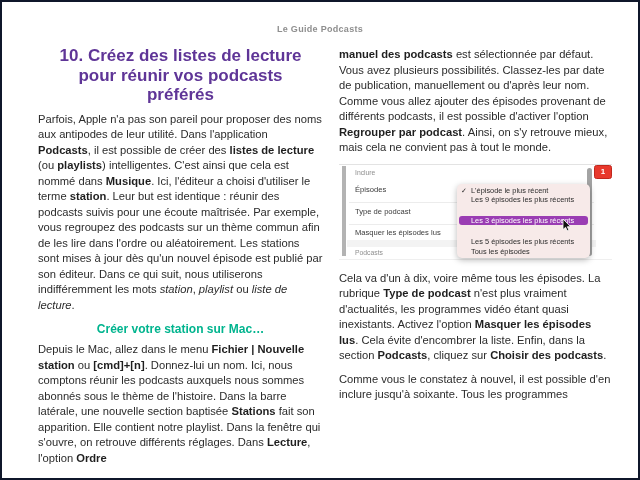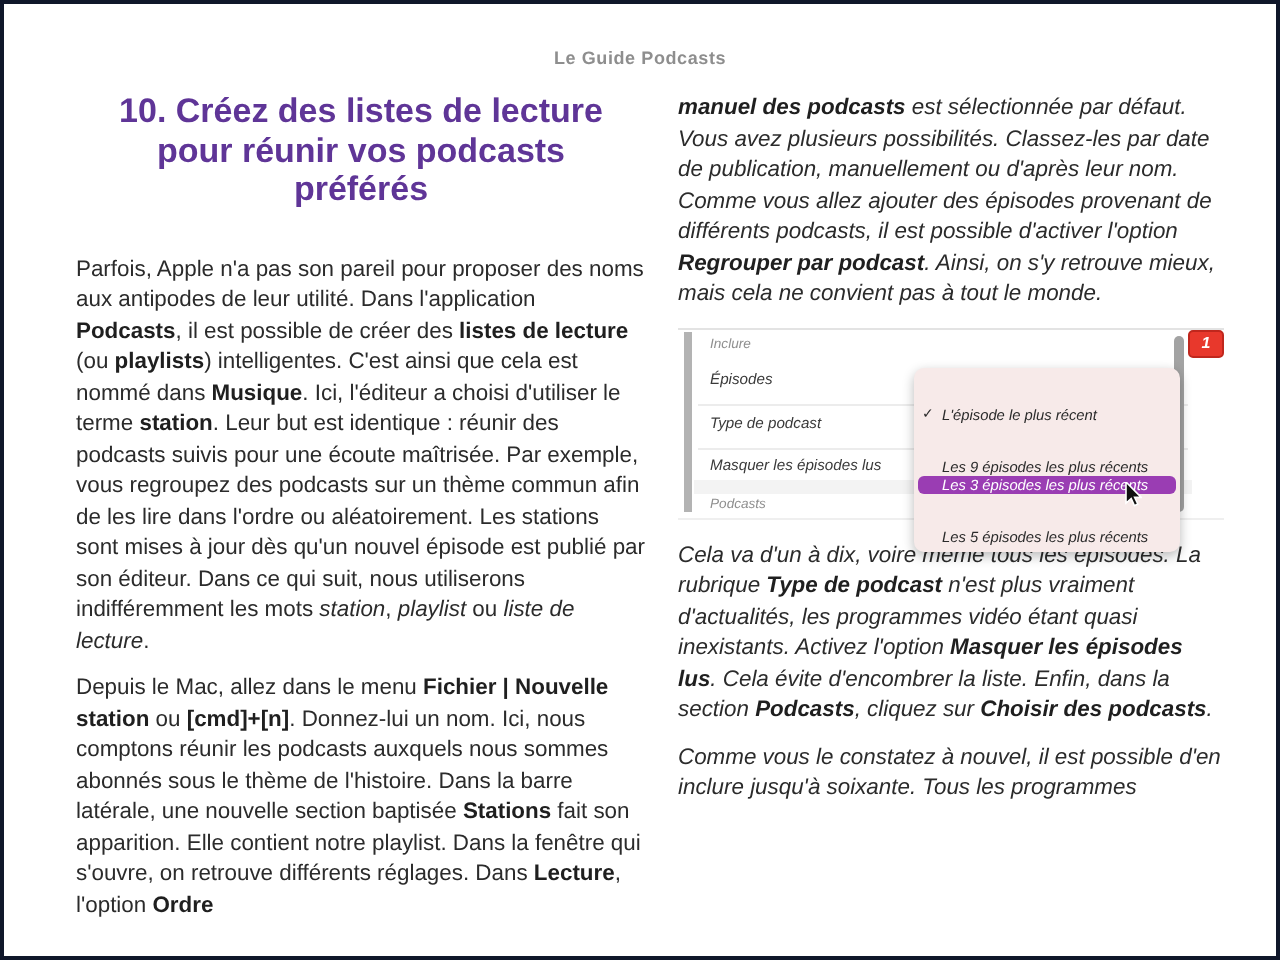--- a/index.html
+++ b/index.html
@@ -9,24 +9,24 @@
     font-family:"Liberation Sans","DejaVu Sans",sans-serif;
     color:#2b2b2b;
   }
   .header{
     text-align:center;margin-top:22px;font-size:9px;font-weight:bold;
     color:#8e8e8e;letter-spacing:.3px;
   }
   .content{display:flex;padding:8px 26px 0 36px;gap:16px;}
   .col{min-width:0;}
   .col.left{width:285px;flex:none;}
-  .col.right{flex:1;font-style:italic;}
+  .col.right{flex:1;}
   .title{
     font-size:17px;line-height:19.5px;font-weight:bold;color:#5f3597;
-    text-align:center;margin:4px 0 23px;padding:0 12px;
+    text-align:center;margin:4px 0 7px;padding:0 12px;
   }
   p{font-size:11.2px;line-height:15.5px;margin:0 0 8px;}
   p b{font-weight:bold;color:#1f1f1f;}
   .subheading{
     font-size:12px;font-weight:bold;color:#00b48e;text-align:center;
     margin:9px 0 6px;
   }
   .col.right{padding-top:5px;}
 
   
@@ -49,40 +49,41 @@
   .shot .toggle-knob{
     position:absolute;right:25px;top:59px;width:8px;height:8px;border-radius:50%;
     background:#fff;border:1.6px solid #9a3db3;
   }
   .menu{
     position:absolute;left:118px;top:19px;width:133px;background:#f7eae9;
     border-radius:5px;box-shadow:0 2px 6px rgba(0,0,0,.28);padding:2px 0;z-index:5;
   }
   .menu-item{
     position:relative;height:9.3px;line-height:9.3px;font-size:7.4px;
-    color:#2b2b2b;padding-left:14px;white-space:nowrap;margin-top:17px;
+    color:#2b2b2b;padding-left:14px;white-space:nowrap;
   }
   .menu-item .check{position:absolute;left:4px;top:0;font-size:7px;}
   .menu-item.highlight{
-    background:#9a3db3;color:#ffffff;border-radius:3px;margin:0 2px;
+    background:#9a3db3;color:#ffffff;border-radius:3px;margin:12px 2px;
     padding-left:12px;
   }
   .cursor{position:absolute;left:103px;top:3px;z-index:6;}
 </style>
 </head>
 <body>
 
 <div class="page">
   <div class="header">Le Guide Podcasts</div>
 
   <div class="content">
 
     <div class="col left">
       <h1 class="title">10. Créez des listes de lecture pour réunir vos podcasts préférés</h1>
       <p><span>Parfois, Apple n'a pas son pareil pour proposer des noms aux antipodes de leur utilité. Dans l'application </span><b>Podcasts</b><span>, il est possible de créer des </span><b>listes de lecture</b><span> (ou </span><b>playlists</b><span>) intelligentes. C'est ainsi que cela est nommé dans </span><b>Musique</b><span>. Ici, l'éditeur a choisi d'utiliser le terme </span><b>station</b><span>. Leur but est identique : réunir des podcasts suivis pour une écoute maîtrisée. Par exemple, vous regroupez des podcasts sur un thème commun afin de les lire dans l'ordre ou aléatoirement. Les stations sont mises à jour dès qu'un nouvel épisode est publié par son éditeur. Dans ce qui suit, nous utiliserons indifféremment les mots </span><i>station</i><span>, </span><i>playlist</i><span> ou </span><i>liste de lecture</i><span>.</span></p>
+      <h2 class="subheading">Créer votre station sur Mac…</h2>
       <p><span>Depuis le Mac, allez dans le menu </span><b>Fichier | Nouvelle station</b><span> ou </span><b>[cmd]+[n]</b><span>. Donnez-lui un nom. Ici, nous comptons réunir les podcasts auxquels nous sommes abonnés sous le thème de l'histoire. Dans la barre latérale, une nouvelle section baptisée </span><b>Stations</b><span> fait son apparition. Elle contient notre playlist. Dans la fenêtre qui s'ouvre, on retrouve différents réglages. Dans </span><b>Lecture</b><span>, l'option </span><b>Ordre</b></p>
     </div>
 
     <div class="col right">
       <p><b>manuel des podcasts</b><span> est sélectionnée par défaut. Vous avez plusieurs possibilités. Classez-les par date de publication, manuellement ou d'après leur nom. Comme vous allez ajouter des épisodes provenant de différents podcasts, il est possible d'activer l'option </span><b>Regrouper par podcast</b><span>. Ainsi, on s'y retrouve mieux, mais cela ne convient pas à tout le monde.</span></p>
 
       <div class="shot">
         <div class="strip"></div>
 
         <div class="sec" style="top:4px">Inclure</div>
@@ -106,20 +107,21 @@
             <span class="check">✓</span><span>L'épisode le plus récent</span>
           </div>
           <div class="menu-item"><span>Les 9 épisodes les plus récents</span></div>
           <div class="menu-item highlight">
             <span>Les 3 épisodes les plus récents</span>
             <svg class="cursor" width="9" height="13" viewBox="0 0 9 13">
               <path d="M1,0 L1,10.5 L3.6,8.3 L5.2,11.8 L6.9,11 L5.3,7.7 L8.6,7.7 Z" fill="#111" stroke="#ffffff" stroke-width="0.8"></path>
             </svg>
           </div>
           <div class="menu-item"><span>Les 5 épisodes les plus récents</span></div>
+          <div class="menu-item"><span>Tous les épisodes</span></div>
         </div>
       </div>
 
       <p><span>Cela va d'un à dix, voire même tous les épisodes. La rubrique </span><b>Type de podcast</b><span> n'est plus vraiment d'actualités, les programmes vidéo étant quasi inexistants. Activez l'option </span><b>Masquer les épisodes lus</b><span>. Cela évite d'encombrer la liste. Enfin, dans la section </span><b>Podcasts</b><span>, cliquez sur </span><b>Choisir des podcasts</b><span>.</span></p>
       <p><span>Comme vous le constatez à nouvel, il est possible d'en inclure jusqu'à soixante. Tous les programmes</span></p>
     </div>
 
   </div>
 </div>
 

